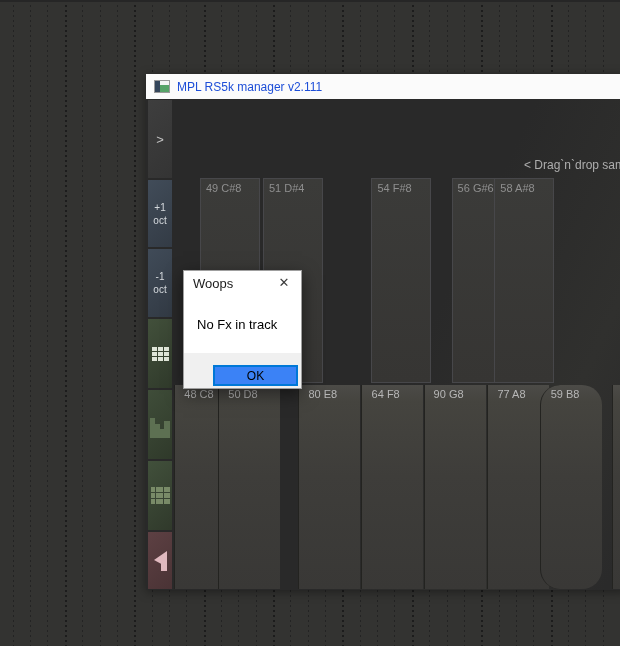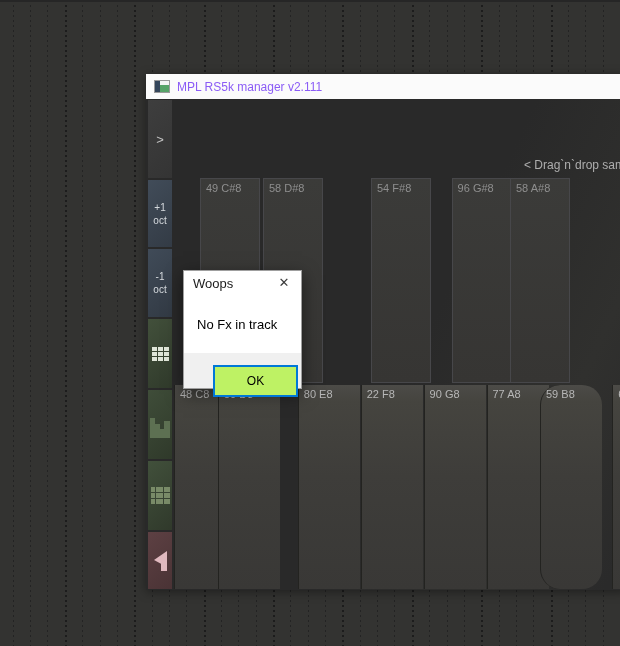--- a/index.html
+++ b/index.html
@@ -12,21 +12,21 @@
   .vline.thick{width:2px;
          background:repeating-linear-gradient(to bottom,#1c1c1c 0 2px,transparent 2px 5px);}
   #top-strip{position:absolute;left:0;top:0;right:0;height:2px;background:#262626;}
 
   
   #app-window{position:absolute;left:146px;top:74px;width:480px;height:516px;
               box-shadow:0 2px 10px rgba(0,0,0,.4);}
   #titlebar{position:absolute;left:0;top:0;right:0;height:25px;background:#fbfbfb;
             display:flex;align-items:center;padding-left:8px;box-sizing:border-box;}
   #titlebar .win-icon{width:16px;height:13px;margin-right:7px;flex:0 0 auto;}
-  #titlebar .title-text{font-size:12px;color:#8b5cf6;white-space:nowrap;}
+  #titlebar .title-text{font-size:12px;color:#1d4ed8;white-space:nowrap;}
   #content{position:absolute;left:0;top:25px;right:0;height:491px;overflow:hidden;
            background:linear-gradient(115deg,#292929 55%,#30302e 80%,#2a2a2a 97%);}
 
   
   .side-btn{position:absolute;left:2px;width:24px;box-sizing:border-box;
             display:flex;flex-direction:column;align-items:center;justify-content:center;
             color:#d6dade;font-size:10px;line-height:13px;}
   #btn-expand{top:1px;height:78px;background:linear-gradient(135deg,#3e3e3e,#343434);
               color:#c3c3c3;font-size:13px;}
   #btn-oct-up{top:81px;height:67px;background:linear-gradient(135deg,#414c59,#333b45);}
@@ -35,39 +35,39 @@
   #btn-steps{top:291px;height:69px;background:linear-gradient(135deg,#3f4d39,#2f392a);}
   #btn-rows{top:362px;height:69px;background:linear-gradient(135deg,#41503b,#30392b);}
   #btn-speaker{top:433px;height:57px;background:linear-gradient(135deg,#5d4043,#4a3335);}
   .grid-icon{display:grid;grid-template-columns:repeat(3,5px);grid-template-rows:repeat(3,4px);gap:1px;}
   .grid-icon span{background:#e0e6d9;}
   .rows-icon{display:grid;grid-template-columns:4px 7px 6px;grid-template-rows:repeat(3,5px);gap:1px;}
   .rows-icon span{background:#899c76;opacity:.8;}
 
   
   .pkey{position:absolute;box-sizing:border-box;font-size:11px;}
-  .pkey .klabel{display:block;padding:3px 18px 0 5px;white-space:nowrap;}
+  .pkey .klabel{display:block;padding:3px 18px 0 5px;white-space:nowrap;text-align:center;}
   .black-key{top:79px;height:205px;width:60px;border:1px solid #47474a;
              background:linear-gradient(180deg,#3b3b39,#363533);color:#8f8f8f;}
   .white-key{top:286px;height:204px;width:62px;border-left:1px solid #232320;
              background:linear-gradient(180deg,#4c4b47 0%,#45443f 8%,#3e3d3a 45%,#393836 100%);
              color:#b7b7b7;}
   #hint{position:absolute;left:378px;top:59px;font-size:12px;color:#aeaeae;white-space:nowrap;}
 
   
   #dialog{position:absolute;left:183px;top:270px;width:119px;height:119px;background:#fff;
           border:1px solid #9f9f9f;box-sizing:border-box;box-shadow:0 5px 16px rgba(0,0,0,.5);z-index:10;padding-left:20px;}
   #dialog-titlebar{position:absolute;left:0;top:0;right:0;height:26px;}
   #dialog-title{position:absolute;left:9px;top:5px;font-size:13px;color:#1a1a1a;}
   #dialog-close{position:absolute;right:8px;top:3px;width:18px;height:18px;
                 font-size:13px;color:#3d3d3d;text-align:center;line-height:18px;}
   #dialog-message{position:absolute;left:13px;top:46px;font-size:13px;color:#000;}
   #dialog-footer{position:absolute;left:0;right:0;bottom:0;height:35px;background:#f0f0f0;}
-  #ok-button{position:absolute;left:29px;top:94px;width:85px;height:32px;box-sizing:border-box;
-             background:#bef264;border:2px solid #0078d7;font-size:12px;color:#000;
+  #ok-button{position:absolute;left:29px;top:94px;width:85px;height:21px;box-sizing:border-box;
+             background:#3b82f6;border:2px solid #0078d7;font-size:12px;color:#000;
              display:flex;align-items:center;justify-content:center;
              font-family:"Liberation Sans",sans-serif;}
 </style>
 </head>
 <body>
 
 <div id="canvas">
   <div id="bg-lines">
       <div class="vline" style="left: 12.7px;"></div>
       <div class="vline" style="left: 30.1px;"></div>
@@ -166,44 +166,44 @@
           <polygon points="17,2 17,18 4,11" fill="#e1b9bf"></polygon>
           <rect x="11" y="14" width="6" height="8" fill="#e1b9bf"></rect>
         </svg>
       </div>
 
       <div id="black-keys">
           <div class="pkey black-key" style="left: 54px;">
             <span class="klabel">49 C#8</span>
           </div>
           <div class="pkey black-key" style="left: 116.9px;">
-            <span class="klabel">58 D#8</span>
+            <span class="klabel">51 D#4</span>
           </div>
           <div class="pkey black-key" style="left: 225px;">
             <span class="klabel">54 F#8</span>
           </div>
           <div class="pkey black-key" style="left: 305.6px;">
-            <span class="klabel">96 G#8</span>
-          </div>
-          <div class="pkey black-key" style="left: 364px;">
+            <span class="klabel">56 G#6</span>
+          </div>
+          <div class="pkey black-key" style="left: 348px;">
             <span class="klabel">58 A#8</span>
           </div>
         </div>
       <div id="white-keys">
           <div class="pkey white-key" style="left: 28px;">
             <span class="klabel">48 C8</span>
           </div>
           <div class="pkey white-key" style="left: 72px;">
             <span class="klabel">50 D8</span>
           </div>
           <div class="pkey white-key" style="left: 151.8px;">
             <span class="klabel">80 E8</span>
           </div>
           <div class="pkey white-key" style="left: 214.7px;">
-            <span class="klabel">22 F8</span>
+            <span class="klabel">64 F8</span>
           </div>
           <div class="pkey white-key" style="left: 277.6px;">
             <span class="klabel">90 G8</span>
           </div>
           <div class="pkey white-key" style="left: 340.5px;">
             <span class="klabel">77 A8</span>
           </div>
           <div class="pkey white-key" style="left: 394px; border-radius: 20px;">
             <span class="klabel">59 B8</span>
           </div>

